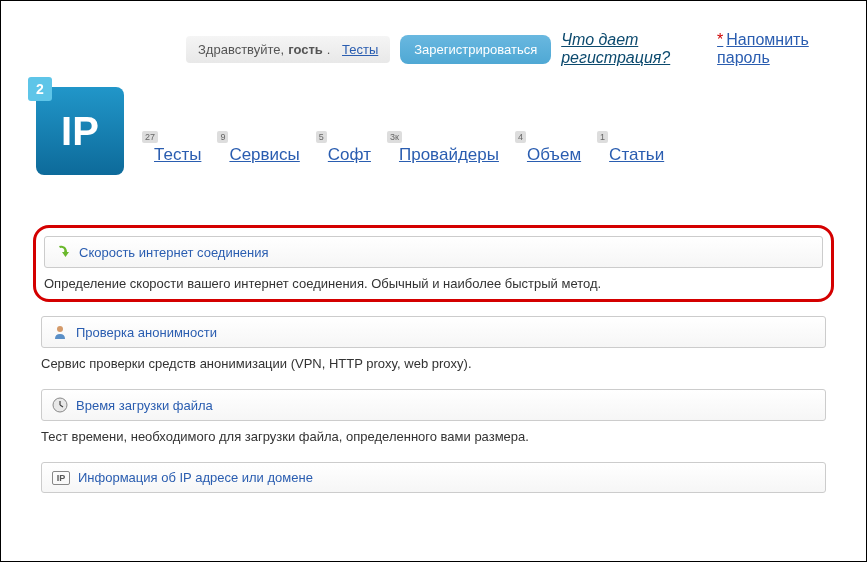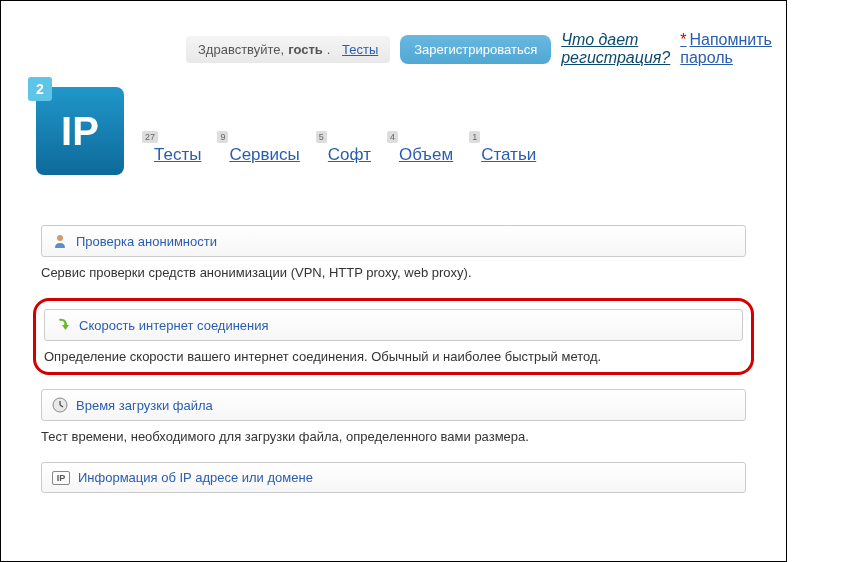--- a/index.html
+++ b/index.html
@@ -1,17 +1,17 @@
 <!DOCTYPE html>
 <html><head>
 <meta charset="utf-8">
 <style>
 * { box-sizing: border-box; margin: 0; padding: 0; }
 body { font-family: Arial, Helvetica, sans-serif; font-size: 13px; background: #fff; color: #333; }
-.page { width: 787px; height: 562px; border: 1px solid #000; position: relative; padding: 30px 35px 0 35px; }
+.page { width: 867px; height: 562px; border: 1px solid #000; position: relative; padding: 30px 35px 0 35px; }
 .header-bar { display: flex; align-items: center; gap: 10px; margin-left: 150px; margin-bottom: 20px; }
 .greet { background: linear-gradient(#f5f5f5,#e8e8e8); padding: 6px 12px; border-radius: 4px; color: #555; display: inline-flex; gap: 4px; align-items: baseline; }
 .greet .link { color: #2a5db0; text-decoration: underline; cursor: pointer; }
 .register-btn { background: linear-gradient(#69b8e0,#4fa8d4); color: #fff; padding: 7px 14px; border-radius: 8px; cursor: pointer; font-size: 13px; }
 .reg-info { color: #0c4a6e; font-style: italic; text-decoration: underline; font-size: 16px; cursor: pointer; }
 .remind { color: #2a5db0; text-decoration: underline; font-size: 16px; cursor: pointer; margin-left: auto; position: relative; }
 .remind::before { content: "*"; color: #c00; margin-right: 3px; }
 .logo-nav-row { display: flex; align-items: flex-end; gap: 30px; margin-bottom: 50px; }
 .logo { width: 88px; height: 88px; background: linear-gradient(#2196c9,#0d6a9a); border-radius: 8px; display: flex; align-items: center; justify-content: center; color: #fff; font-weight: bold; font-size: 40px; position: relative; }
 .logo .badge2 { position: absolute; top: -10px; left: -8px; width: 24px; height: 24px; background: #5ec5e8; color: #fff; border-radius: 3px; font-size: 14px; display: flex; align-items: center; justify-content: center; font-weight: bold; }
@@ -46,50 +46,51 @@
 
   <div class="logo-nav-row">
     <div class="logo">
       <span class="badge2">2</span>
       <span>IP</span>
     </div>
     <div class="nav">
       <a class="nav-item"><span class="cnt">27</span><span>Тесты</span></a>
       <a class="nav-item"><span class="cnt">9</span><span>Сервисы</span></a>
       <a class="nav-item"><span class="cnt">5</span><span>Софт</span></a>
+      <a class="nav-item"><span class="cnt">3к</span><span>Провайдеры</span></a>
       <a class="nav-item"><span class="cnt">4</span><span>Объем</span></a>
       <a class="nav-item"><span class="cnt">1</span><span>Статьи</span></a>
     </div>
   </div>
 
   <div class="content">
+
+    <div class="item-block highlight">
+      <div class="item-title">
+        <span class="icon">
+          <svg viewBox="0 0 16 16">
+              <path d="M4 2 A6 6 0 0 1 12 8 L14 8 L10.5 13 L7 8 L9 8 A3 3 0 0 0 5 4 Z" fill="#6ab82c"></path>
+            </svg>
+        </span>
+        <span class="t-link">Скорость интернет соединения</span>
+      </div>
+      <div class="item-desc">Определение скорости вашего интернет соединения. Обычный и наиболее быстрый метод.</div>
+    </div>
 
     <div class="item-block">
       <div class="item-title">
         <span class="icon">
           <svg viewBox="0 0 16 16">
               <circle cx="8" cy="5" r="3" fill="#d49a6a"></circle>
               <path d="M3 15 Q3 10 8 10 Q13 10 13 15 Z" fill="#5a8fc7"></path>
             </svg>
         </span>
         <span class="t-link">Проверка анонимности</span>
       </div>
       <div class="item-desc">Сервис проверки средств анонимизации (VPN, HTTP proxy, web proxy).</div>
-    </div>
-
-    <div class="item-block highlight">
-      <div class="item-title">
-        <span class="icon">
-          <svg viewBox="0 0 16 16">
-              <path d="M4 2 A6 6 0 0 1 12 8 L14 8 L10.5 13 L7 8 L9 8 A3 3 0 0 0 5 4 Z" fill="#6ab82c"></path>
-            </svg>
-        </span>
-        <span class="t-link">Скорость интернет соединения</span>
-      </div>
-      <div class="item-desc">Определение скорости вашего интернет соединения. Обычный и наиболее быстрый метод.</div>
     </div>
 
     <div class="item-block">
       <div class="item-title">
         <span class="icon">
           <svg viewBox="0 0 16 16">
               <circle cx="8" cy="8" r="7" fill="#e8e8e8" stroke="#888" stroke-width="1"></circle>
               <path d="M8 8 L8 4 M8 8 L11 10" stroke="#444" stroke-width="1.2" fill="none"></path>
             </svg>
         </span>

